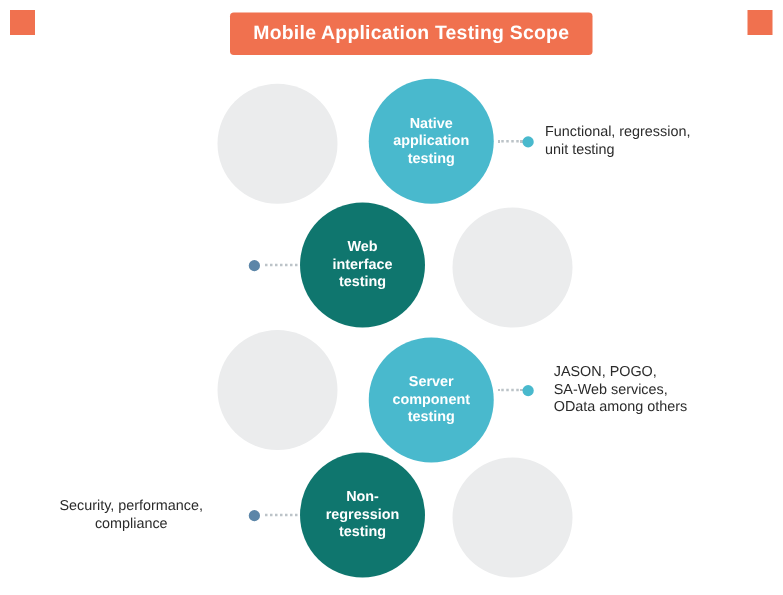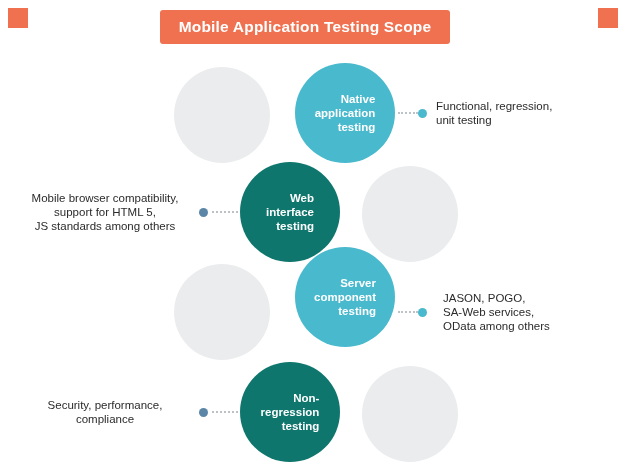--- a/index.html
+++ b/index.html
@@ -20,60 +20,60 @@
     position: absolute;
     width: 20px;
     height: 20px;
     top: 8px;
     background: #f0714f;
   }
   .corner-square.left  { left: 8px; }
   .corner-square.right { left: 598px; }
   .header-banner {
     position: absolute;
-    left: 160px;
+    left: 184px;
     top: 10px;
     width: 290px;
     height: 34px;
     background: #f0714f;
     border-radius: 3px;
     color: #ffffff;
     font-size: 15.5px;
     font-weight: bold;
     line-height: 34px;
     text-align: center;
     letter-spacing: 0.2px;
   }
   
   .circle {
     position: absolute;
     border-radius: 50%;
     display: flex;
     align-items: center;
     justify-content: center;
-    text-align: right;
+    text-align: center;
   }
   .circle.colored { width: 100px; height: 100px; }
   .circle.gray    { width: 96px;  height: 96px; background: #ebeced; }
   .circle.teal    { background: #49b9cd; }
   .circle.blue    { background: #0f766e; }
   .circle-label {
     color: #ffffff;
     font-weight: bold;
     font-size: 11.5px;
     line-height: 14px;
     white-space: pre-line;
   }
   
   .r1-gray    { left: 174px; top: 67px;  }
   .r1-colored { left: 295px; top: 63px;  }
   .r2-colored { left: 240px; top: 162px; }
   .r2-gray    { left: 362px; top: 166px; }
   .r3-gray    { left: 174px; top: 264px; }
-  .r3-colored { left: 295px; top: 247px; }
+  .r3-colored { left: 295px; top: 270px; }
   .r4-colored { left: 240px; top: 362px; }
   .r4-gray    { left: 362px; top: 366px; }
   
   .connector {
     position: absolute;
     height: 0;
     border-top: 2px dotted #bcc3c8;
   }
   .r1-line { left: 398px; top: 112px; width: 20px; }
   .r2-line { left: 212px; top: 211px; width: 26px; }
@@ -119,23 +119,20 @@
   <div class="circle colored teal r1-colored">
     <span class="circle-label">Native
 application
 testing</span>
   </div>
   <div class="connector r1-line"></div>
   <div class="dot teal r1-dot"></div>
   <div class="annotation side-right r1-note">Functional, regression,
 unit testing</div>
 
-  <div class="annotation side-left r2-note">Mobile browser compatibility,
-support for HTML 5,
-JS standards among others</div>
   <div class="dot blue r2-dot"></div>
   <div class="connector r2-line"></div>
   <div class="circle colored blue r2-colored">
     <span class="circle-label">Web
 interface
 testing</span>
   </div>
   <div class="circle gray r2-gray"></div>
 
   <div class="circle gray r3-gray"></div>

